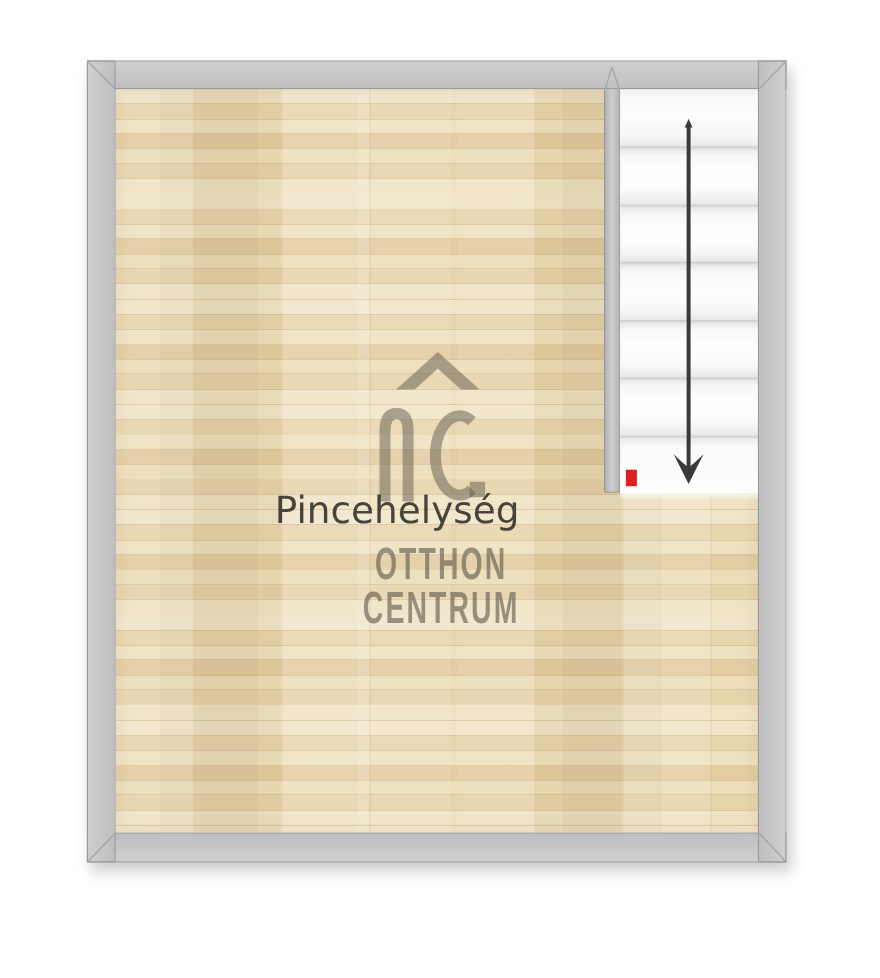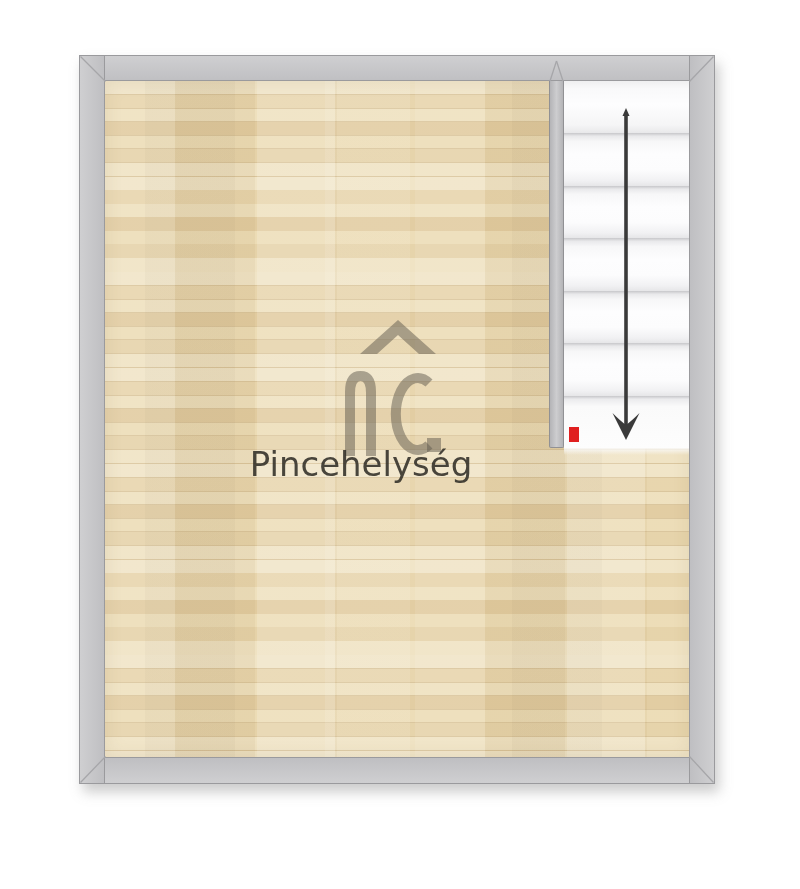--- a/index.html
+++ b/index.html
@@ -136,20 +136,24 @@
     <g fill="#5f5a4d" fill-opacity="0.5">
       <polygon points="360,354 398,320 436,354 419,354 398,335 377,354"></polygon>
       <path d="M345,456 L345,392 Q345,371 360.5,371 Q376,371 376,392 L376,456
                L366,456 L366,393 Q366,381 360.5,381 Q355,381 355,393 L355,456 Z"></path>
       <rect x="427" y="438" width="14" height="14"></rect>
     </g>
     <path d="M429,383 A22,36 0 1 0 429,445" fill="none" stroke="#5f5a4d" stroke-opacity="0.5" stroke-width="10"></path>
   </svg>
 
   <div class="room-label">Pincehelység</div>
+  <div class="brand">
+    <div class="line">OTTHON</div>
+    <div class="line">CENTRUM</div>
+  </div>
 
   <svg class="layer" width="800" height="889" viewBox="0 0 800 889">
     <g stroke="#a6a6a9" stroke-width="1.3">
       <line x1="80.5" y1="56.5" x2="105.5" y2="81.5"></line>
       <line x1="713.5" y1="56.5" x2="689.5" y2="81.5"></line>
       <line x1="80.5" y1="782.5" x2="105.5" y2="756.5"></line>
       <line x1="713.5" y1="782.5" x2="689.5" y2="756.5"></line>
       <line x1="550" y1="81" x2="556.5" y2="61"></line>
       <line x1="563" y1="81" x2="556.5" y2="61"></line>
     </g>

